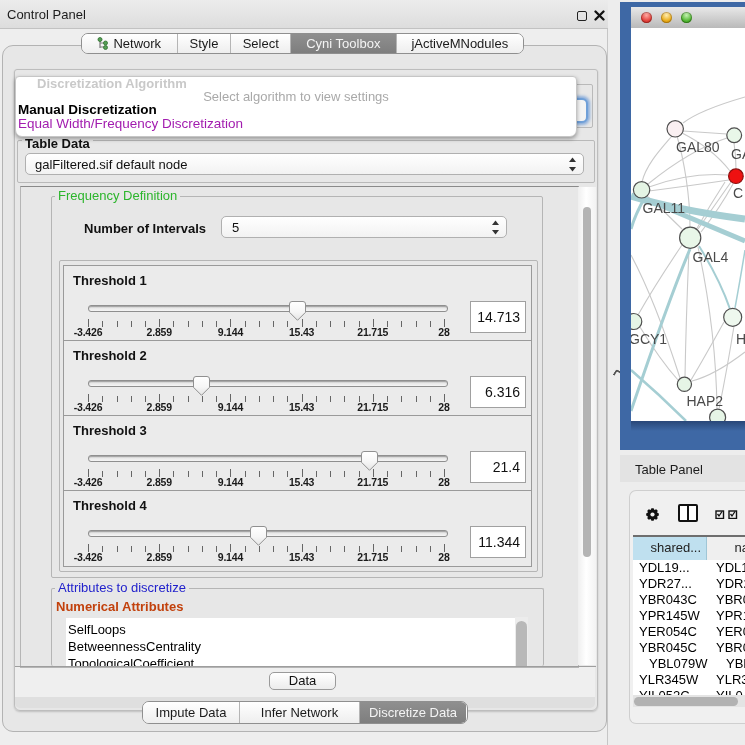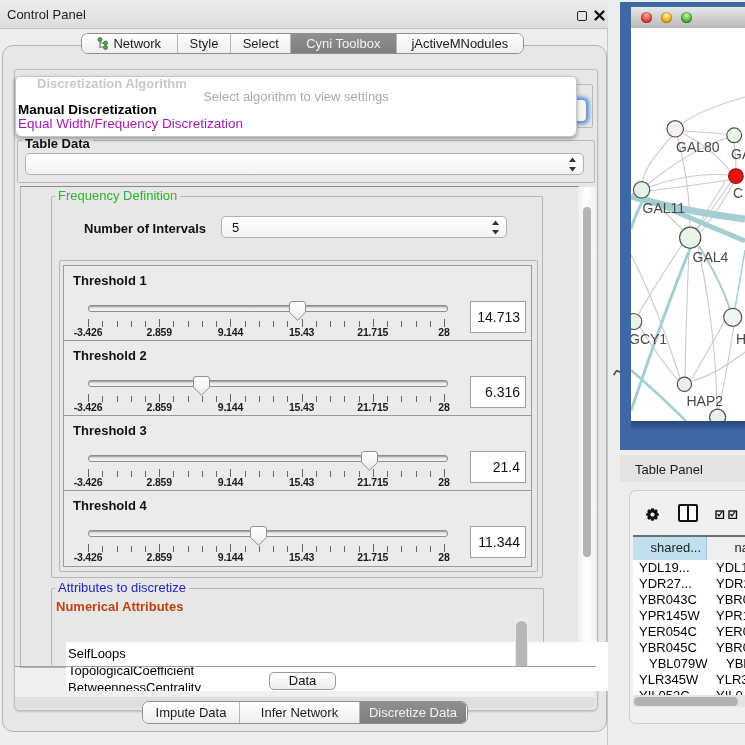--- a/index.html
+++ b/index.html
@@ -61,20 +61,21 @@
     <div class="tab" style="width:127px;">jActiveMNodules</div>
   </div>
 
   <div class="grpbox" style="left:20px;top:84px;width:571px;height:42px;"></div>
 
   <div class="abs" style="left:540px;top:98px;width:44px;height:21px;border-radius:6px;border:2px solid #70a0d8;box-shadow:0 0 3px 1.5px rgba(100,150,215,.7);background:#f4f4f4;"></div>
 
   <div class="grpbox" style="left:17px;top:140px;width:576px;height:41px;"></div>
   <div class="grplbl" style="left:22px;top:137px;font-weight:bold;color:#111;">Table Data</div>
   <div class="combo" style="left:25px;top:153px;width:557px;height:20px;">
+    <div style="padding:3px 0 0 9px;">galFiltered.sif default node</div>
     <svg class="ar" style="top:3px;" width="9" height="15" viewBox="0 0 9 15">
       <path d="M4.5 0.5 L8 5 L1 5 Z" fill="#333"></path>
       <path d="M4.5 14.5 L8 10 L1 10 Z" fill="#333"></path>
     </svg>
   </div>
 
   <div class="abs" style="left:20px;top:186px;width:557px;height:480px;border-top:1px solid #8a8a8a;border-left:1px solid #b5b5b5;border-bottom:1px solid #b5b5b5;border-right:1px solid #b5b5b5;"></div>
 
   <div class="abs" style="left:578px;top:187px;width:18px;height:478px;background:linear-gradient(90deg,#efefef,#ffffff 45%,#f2f2f2);"></div>
   <div class="abs" style="left:583px;top:207px;width:8px;height:350px;background:#b4b4b4;border-radius:5px;"></div>
@@ -280,25 +281,25 @@
       </linearGradient>
           </defs>
     </svg>
     <div class="vbox">11.344</div>
   </div>
     </div>
 
   <div class="grpbox" style="left:51px;top:588px;width:491px;height:77px;border-bottom:none;border-color:#b5b5b5;"></div>
   <div class="grplbl" style="left:55px;top:581px;color:#2222cc;">Attributes to discretize</div>
   <div class="abs" style="left:56px;top:599px;font-size:13px;font-weight:bold;color:#c2410c;">Numerical Attributes</div>
-  <div class="abs" style="left:66px;top:642px;width:542px;height:49px;background:#ffffff;overflow:hidden;">
+  <div class="abs" style="left:66px;top:618px;width:449px;height:49px;background:#ffffff;overflow:hidden;">
     <div style="padding:4px 0 0 0;">
       <div class="row" style="padding-left:2px;">SelfLoops</div>
+      <div class="row" style="padding-left:2px;margin-top:1px;">BetweennessCentrality</div>
       <div class="row" style="padding-left:2px;margin-top:1px;">TopologicalCoefficient</div>
-      <div class="row" style="padding-left:2px;margin-top:1px;">BetweennessCentrality</div>
     </div>
   </div>
   <div class="abs" style="left:515px;top:617px;width:13px;height:49px;background:#ececec;"></div>
   <div class="abs" style="left:516px;top:621px;width:11px;height:45px;background:#b8b8b8;border-radius:6px 6px 0 0;"></div>
 
   <div class="abs" style="left:15px;top:666px;width:581px;height:1px;background:#9e9e9e;"></div>
   <div class="abs" style="left:269px;top:672px;width:65px;height:16px;background:linear-gradient(#ffffff,#ececec);border:1px solid #9a9a9a;border-radius:5px;text-align:center;font-size:13px;line-height:16px;color:#111;">Data</div>
 
   <div class="tabs" style="left:142px;top:701px;width:324px;height:21px;">
     <div class="tab" style="width:96px;">Impute Data</div>

